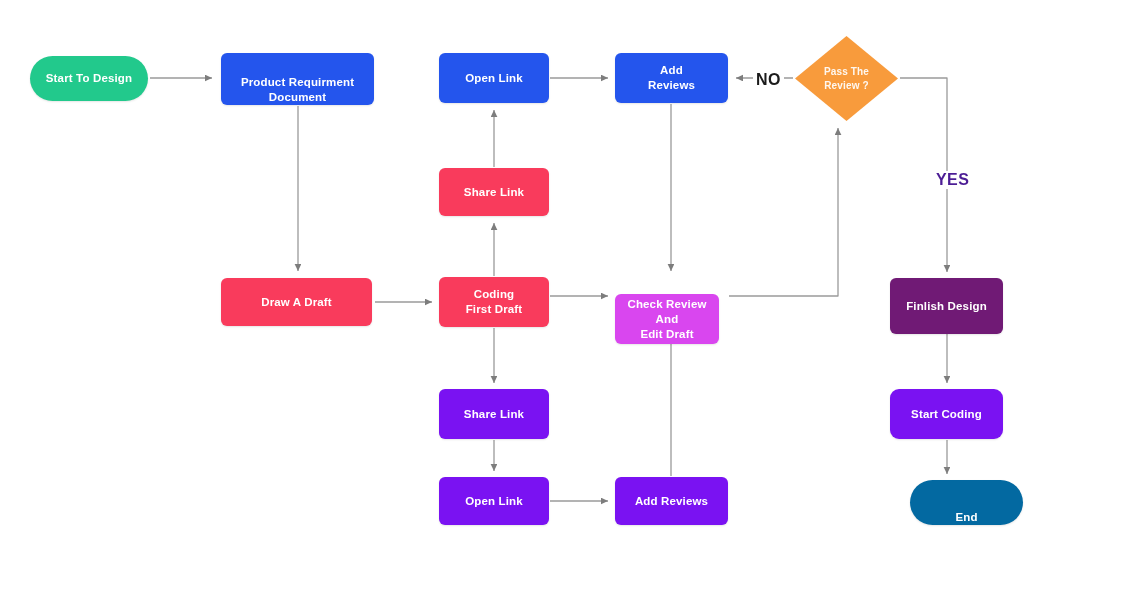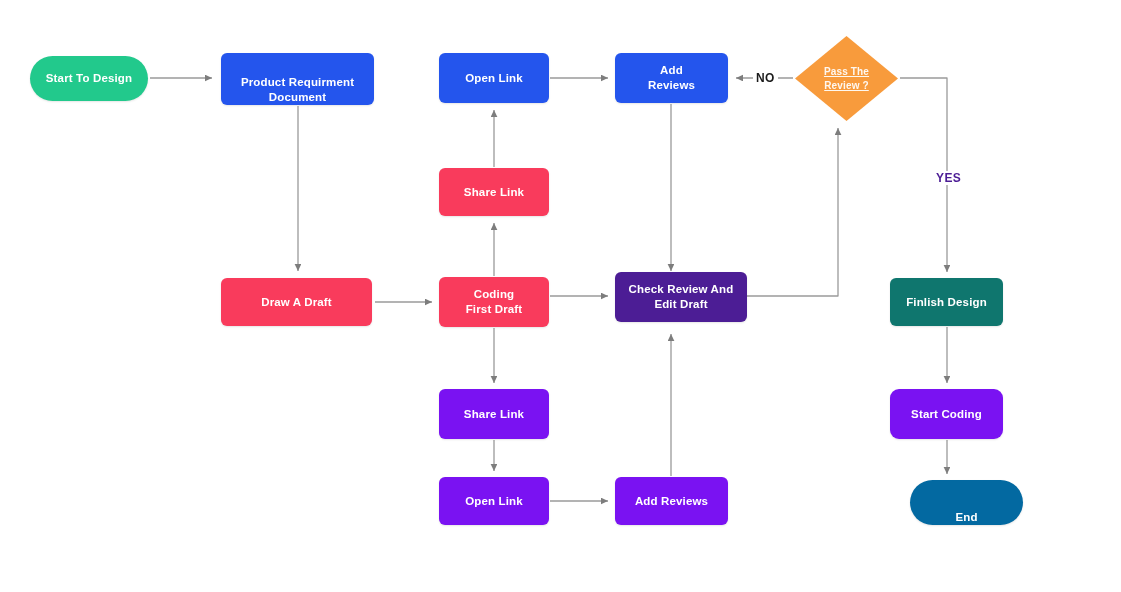--- a/index.html
+++ b/index.html
@@ -63,21 +63,21 @@
     color: #ffffff;
     font-size: 10px;
     font-weight: bold;
     line-height: 14px;
     text-align: center;
     white-space: pre-line;
     opacity: 0.92;
   }
   .edge-label {
     position: absolute;
-    font-size: 12px;
+    font-size: 16px;
     font-weight: bold;
     color: #1b1b1b;
     font-family: "Liberation Sans", sans-serif;
     letter-spacing: 0.4px;
     background: #ffffff;
     padding: 0 3px;
     z-index: 3;
   }
 </style>
 </head>
@@ -112,31 +112,31 @@
       </g>
   </svg>
 
   <div id="node-layer">
       <div class="node pill" style="left: 30px; top: 56px; width: 118px; height: 45px; background: rgb(34, 201, 140); text-align: right;"><span>Start To Design</span></div>
       <div class="node" style="left: 221px; top: 53px; width: 153px; height: 52px; background: rgb(36, 85, 237); align-items: flex-end;"><span>Product Requirment
 Document</span></div>
       <div class="node" style="left: 439px; top: 53px; width: 110px; height: 50px; background: rgb(36, 85, 237);"><span>Open Link</span></div>
       <div class="node" style="left: 615px; top: 53px; width: 113px; height: 50px; background: rgb(36, 85, 237);"><span>Add
 Reviews</span></div>
-      <div class="node diamond" style="left: 795px; top: 36px; width: 103px; height: 85px; text-decoration: underline;"><svg class="diamond-shape" viewBox="0 0 103 85" preserveAspectRatio="none">
+      <div class="node diamond" style="left: 795px; top: 36px; width: 103px; height: 85px;"><svg class="diamond-shape" viewBox="0 0 103 85" preserveAspectRatio="none">
           <polygon points="51.5,0 103,42.5 51.5,85 0,42.5" fill="#f89b3c"></polygon>
         </svg><span class="diamond-label">Pass The
 Review ?</span></div>
       <div class="node" style="left: 439px; top: 168px; width: 110px; height: 48px; background: rgb(249, 59, 92);"><span>Share Link</span></div>
       <div class="node" style="left: 221px; top: 278px; width: 151px; height: 48px; background: rgb(249, 59, 92);"><span>Draw A Draft</span></div>
       <div class="node" style="left: 439px; top: 277px; width: 110px; height: 50px; background: rgb(249, 59, 92);"><span>Coding
 First Draft</span></div>
-      <div class="node" style="left: 615px; top: 272px; width: 132px; height: 50px; background: #4c1d95;"><span>Check Review And
+      <div class="node" style="left: 615px; top: 294px; width: 104px; height: 50px; background: #d946ef;"><span>Check Review And
 Edit Draft</span></div>
-      <div class="node" style="left: 890px; top: 278px; width: 113px; height: 48px; background: #0f766e;"><span>Finlish Design</span></div>
+      <div class="node" style="left: 890px; top: 278px; width: 113px; height: 56px; background: #701a75;"><span>Finlish Design</span></div>
       <div class="node" style="left: 439px; top: 389px; width: 110px; height: 50px; background: rgb(122, 18, 242);"><span>Share Link</span></div>
       <div class="node" style="left: 890px; top: 389px; width: 113px; height: 50px; background: rgb(122, 18, 242); border-radius: 9px;"><span>Start Coding</span></div>
       <div class="node" style="left: 439px; top: 477px; width: 110px; height: 48px; background: rgb(122, 18, 242);"><span>Open Link</span></div>
       <div class="node" style="left: 615px; top: 477px; width: 113px; height: 48px; background: rgb(122, 18, 242);"><span>Add Reviews</span></div>
       <div class="node pill" style="left: 910px; top: 480px; width: 113px; height: 45px; background: #0369a1; align-items: flex-end;"><span>End</span></div>
     </div>
   <div id="label-layer">
       <div class="edge-label" style="left: 753px; top: 71px; color: rgb(27, 27, 27);">NO</div>
       <div class="edge-label" style="left: 933px; top: 171px; color: #4c1d95;">YES</div>
     </div>

